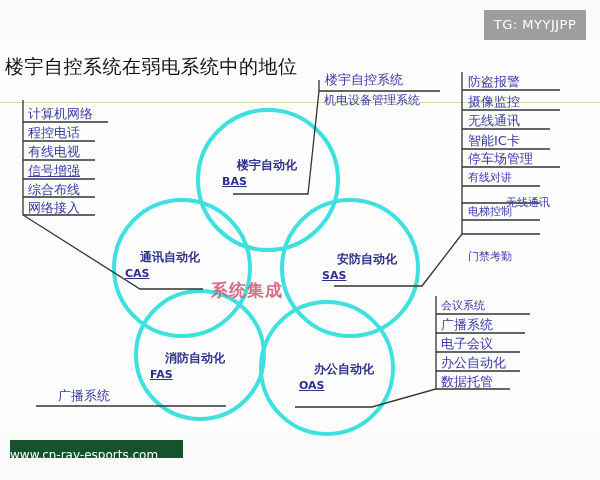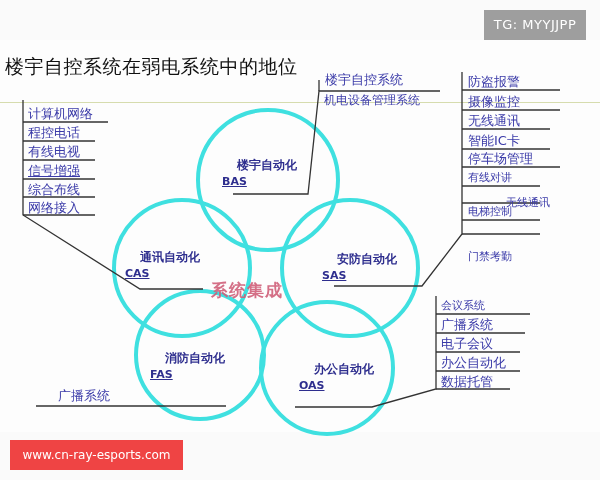--- a/index.html
+++ b/index.html
@@ -6,21 +6,21 @@
   body { width:600px; height:480px; background:#ffffff; position:relative; overflow:hidden; font-family:"DejaVu Sans", sans-serif; }
   .canvas { position:absolute; left:0; top:0; width:600px; height:480px; background:#fafafa; }
   .slide { position:absolute; left:0; top:40px; width:600px; height:392px; background:#fdfdfd; }
   .title { position:absolute; left:5px; top:54px; font-family:"DejaVu Serif", serif; font-size:19px; color:#111; letter-spacing:0.5px; white-space:nowrap; }
   .hline { position:absolute; left:0; top:102px; width:600px; height:1px; background:#d6dcae; }
   svg.diagram { position:absolute; left:0; top:0; width:600px; height:480px; }
   .node-cn { position:absolute; color:#2e2e8e; font-size:12px; font-weight:bold; text-align:center; width:90px; }
   .node-en { position:absolute; color:#2e2e8e; font-size:11px; font-weight:bold; text-align:left; width:90px;text-decoration:underline; }
   .center-text { position:absolute; left:211px; top:279px; color:#d0607a; font-size:17px; letter-spacing:1px; white-space:nowrap; font-weight:bold; opacity:0.9; }
   .badge-top { position:absolute; left:484px; top:10px; width:102px; height:30px; background:#9e9e9e; color:#fff; font-size:13px; line-height:30px; text-align:center; letter-spacing:0.5px; }
-  .badge-bottom { position:absolute; left:10px; top:440px; width:173px; height:30px; background:#ef4444; color:#fff; font-size:12px; line-height:30px; text-align:center; }
+  .badge-bottom { position:absolute; left:10px; top:440px; width:173px; height:18px; background:#14532d; color:#fff; font-size:12px; line-height:30px; text-align:left; }
   .list-item { position:absolute; font-size:13px; color:#3a3aa8; white-space:nowrap; }
 </style>
 </head>
 <body>
 
 <div class="canvas"></div>
 <div class="slide"></div>
 
 <div class="title">楼宇自控系统在弱电系统中的地位</div>
 <div class="hline"></div>

